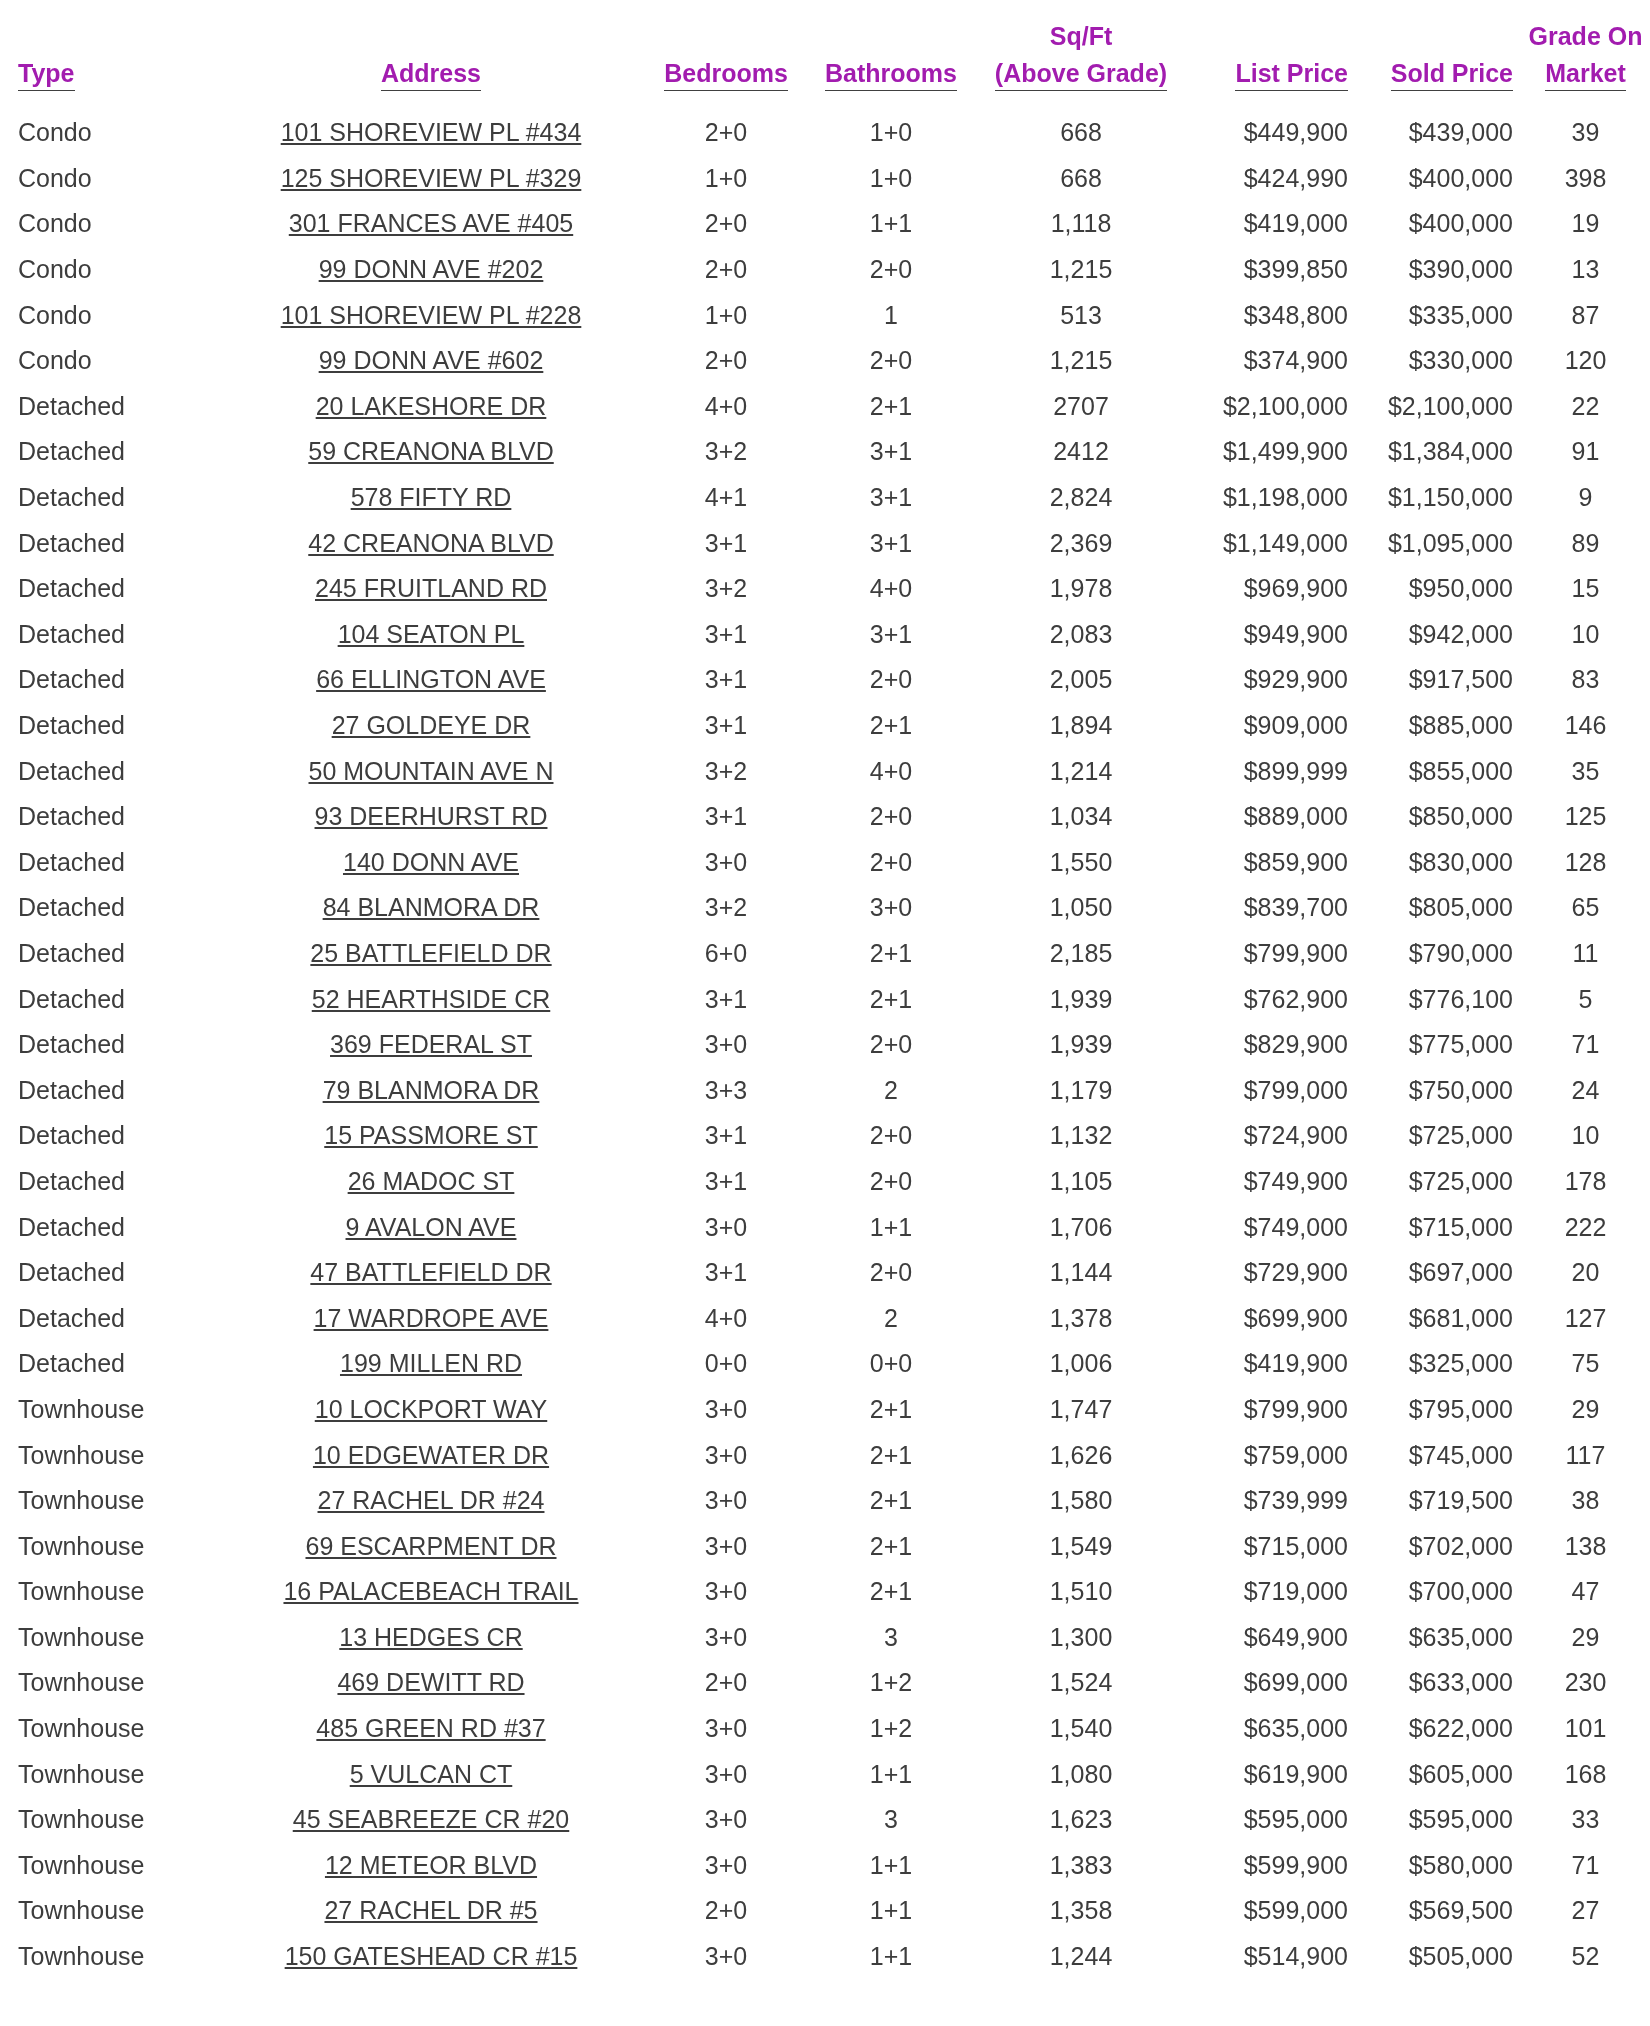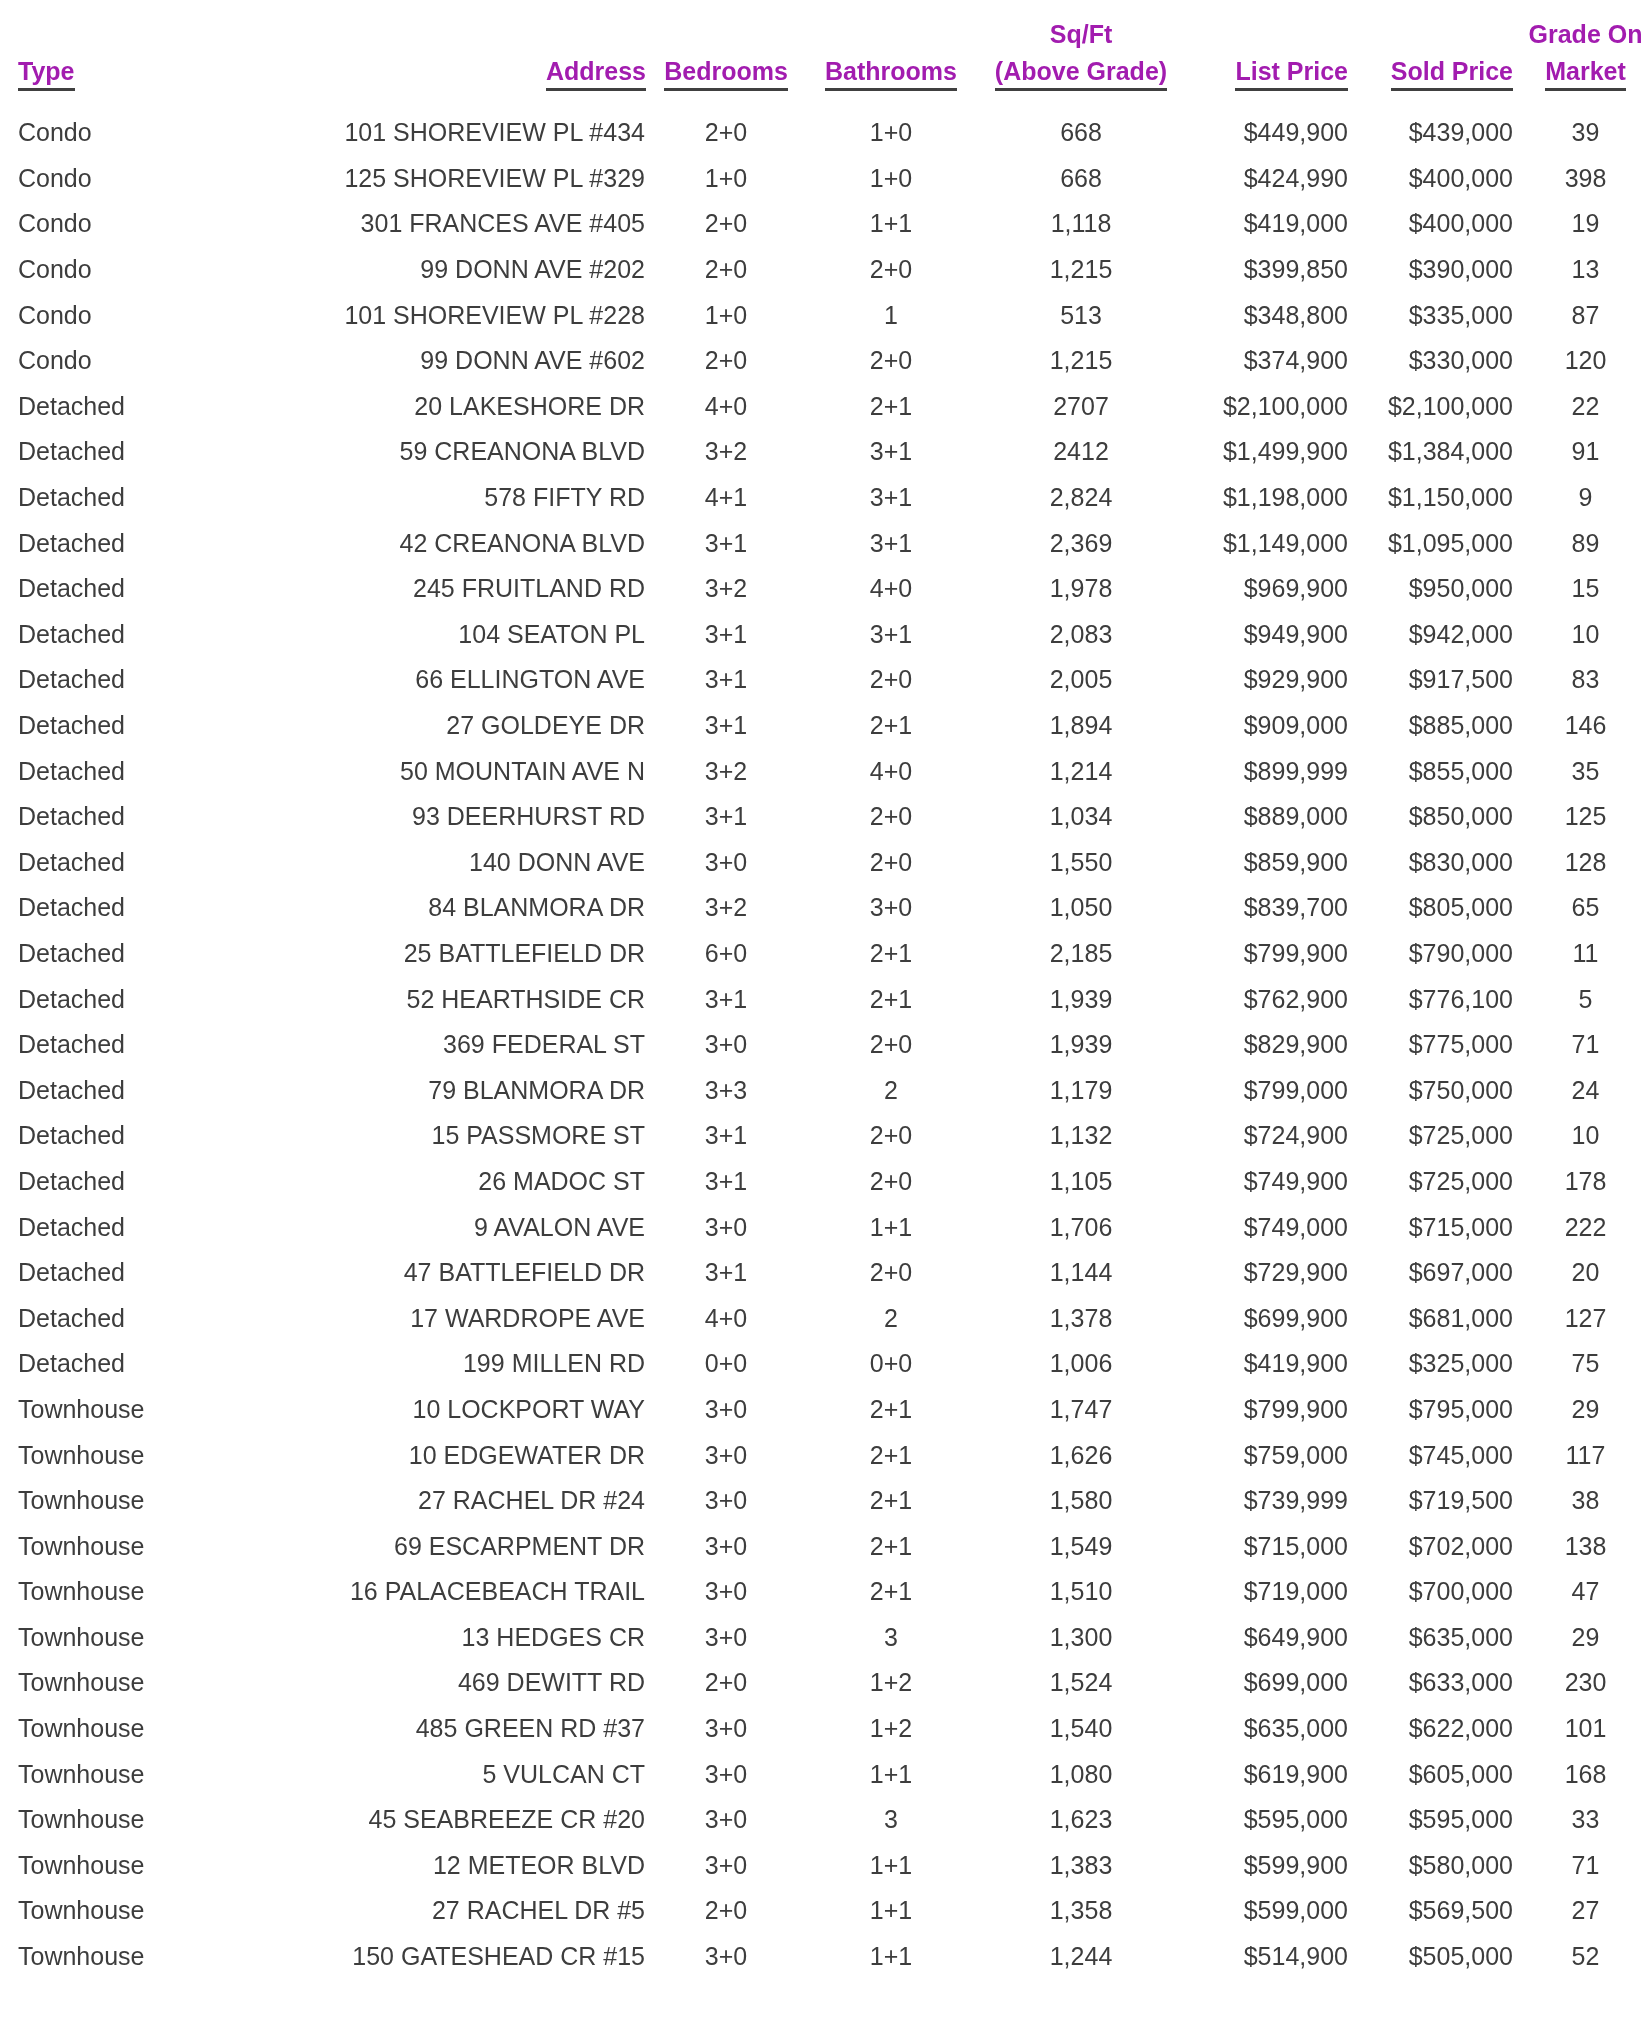--- a/index.html
+++ b/index.html
@@ -39,36 +39,36 @@
     white-space: nowrap;
   }
   .hline1 {
     display: block;
     line-height: 40px;
     font-weight: 700;
   }
   .hline2 {
     display: inline-block;
     line-height: 34px;
-    border-bottom: 3px solid #404040;
+    border-bottom: 1px solid #404040;
   }
 
   tbody tr { height: 45.6px; }
   tbody td {
     font-size: 25px;
     font-weight: 400;
     color: #3d3d3d;
     vertical-align: middle;
     white-space: nowrap;
     overflow: hidden;
   }
 
   
   th:nth-child(1), td:nth-child(1) { text-align: left; padding-left: 18px; }
-  th:nth-child(2), td:nth-child(2) { text-align: right; }
+  th:nth-child(2), td:nth-child(2) { text-align: center; text-decoration: underline; }
   th:nth-child(3), td:nth-child(3),
   th:nth-child(4), td:nth-child(4),
   th:nth-child(5), td:nth-child(5),
   th:nth-child(8), td:nth-child(8) { text-align: center; }
   th:nth-child(6), td:nth-child(6),
   th:nth-child(7), td:nth-child(7) { text-align: right; padding-right: 8px; }
 </style>
 </head>
 <body>
 

